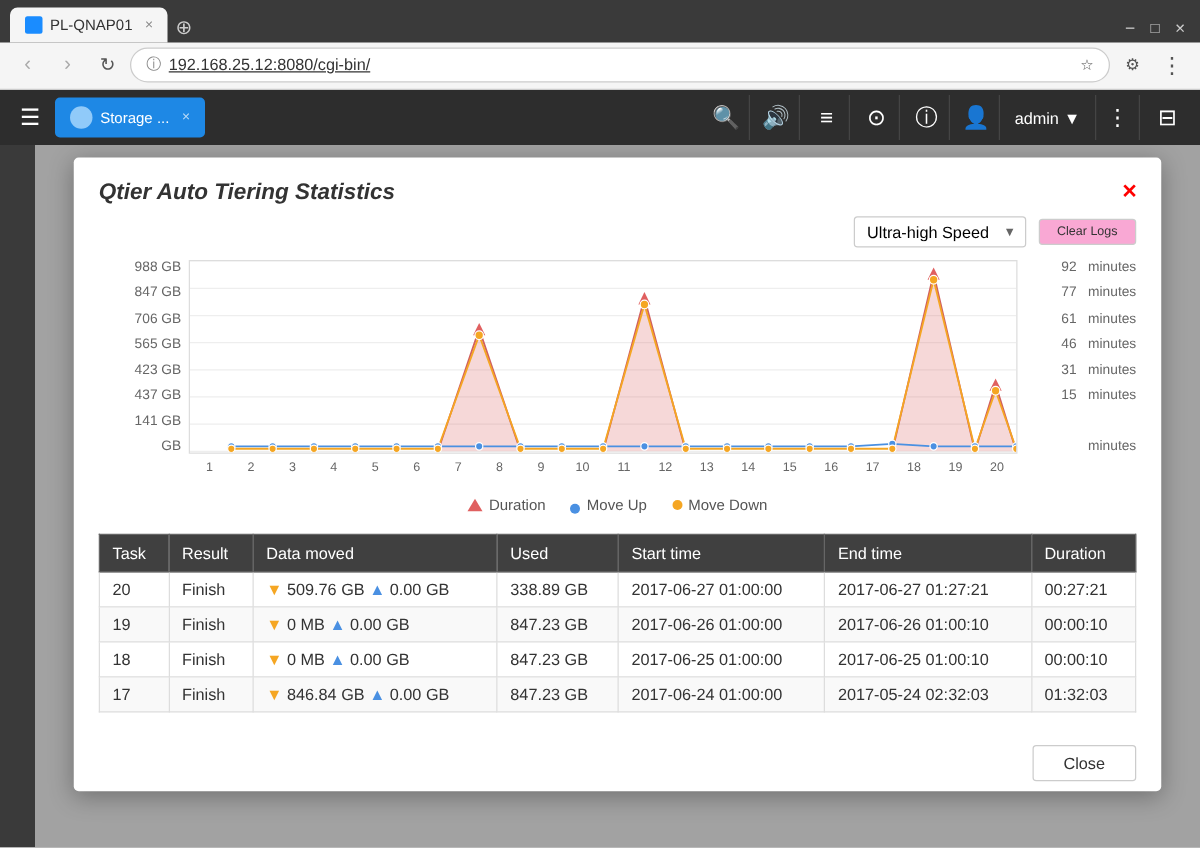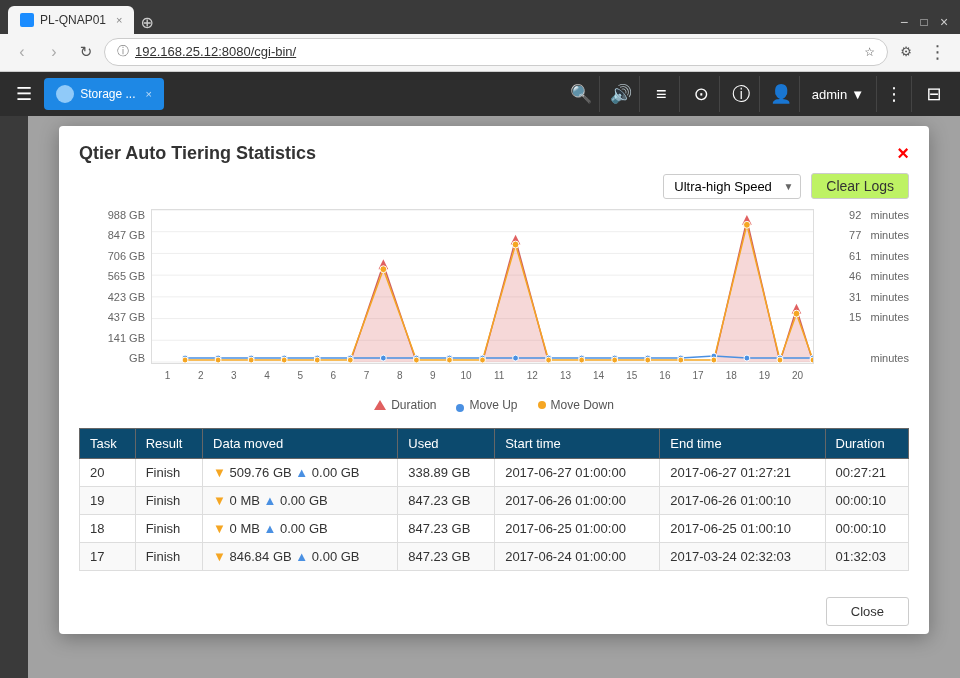--- a/index.html
+++ b/index.html
@@ -33,48 +33,48 @@
     .user-area { display: flex; align-items: center; gap: 4px; color: white; padding: 0 8px; cursor: pointer; }
 
     
     .main-content { flex: 1; display: flex; overflow: hidden; background: #e8e8e8; }
     .sidebar { width: 30px; background: #3a3a3a; }
     .page-area { flex: 1; overflow: hidden; position: relative; }
 
     
     .modal-overlay { position: absolute; inset: 0; background: rgba(0,0,0,0.3); display: flex; align-items: flex-start; justify-content: center; padding-top: 10px; }
     .modal { background: white; width: 870px; border-radius: 4px; box-shadow: 0 4px 20px rgba(0,0,0,0.3); overflow: hidden; position: relative; }
-    .modal-header { display: flex; align-items: center; justify-content: space-between; padding: 16px 20px 8px; }
+    .modal-header { display: flex; align-items: center; justify-content: space-between; padding: 16px 20px 8px; font-style: italic; }
     .modal-title { font-size: 18px; font-weight: bold; color: #333; }
     .modal-close { color: red; font-size: 20px; cursor: pointer; font-weight: bold; }
     .modal-body { padding: 0 20px 16px; }
 
     
     .controls-row { display: flex; justify-content: flex-end; align-items: center; gap: 10px; margin-bottom: 10px; }
     .dropdown-select { border: 1px solid #ccc; border-radius: 3px; padding: 4px 28px 4px 10px; font-size: 13px; background: white; appearance: none; cursor: pointer; position: relative; }
     .dropdown-wrapper { position: relative; }
     .dropdown-wrapper::after { content: '▼'; position: absolute; right: 8px; top: 50%; transform: translateY(-50%); font-size: 10px; color: #666; pointer-events: none; }
-    .clear-logs-btn { border: 1px solid #ccc; background: #bef264; padding: 4px 14px; border-radius: 3px; cursor: pointer; font-size: 14px; color: #333; }
+    .clear-logs-btn { border: 1px solid #ccc; background: #f9a8d4; padding: 4px 14px; border-radius: 3px; cursor: pointer; font-size: 10px; color: #333; }
 
     
     .chart-area { position: relative; margin: 0 0 16px; }
     .chart-container { position: relative; height: 175px; }
     .y-axis-left { position: absolute; left: 0; top: 0; bottom: 30px; display: flex; flex-direction: column; justify-content: space-between; text-align: right; font-size: 11px; color: #666; width: 70px; padding-right: 6px; }
     .y-axis-right { position: absolute; right: 0; top: 0; bottom: 30px; display: flex; flex-direction: column; justify-content: space-between; text-align: left; font-size: 11px; color: #666; width: 90px; padding-left: 6px; align-items: flex-end; }
     .chart-plot { position: absolute; left: 70px; right: 90px; top: 0; bottom: 30px; background: white; border: 1px solid #ddd; overflow: hidden; }
     .x-axis { position: absolute; left: 70px; right: 90px; bottom: 0; height: 28px; display: flex; align-items: flex-start; padding-top: 4px; }
     .x-label { flex: 1; text-align: center; font-size: 10px; color: #666; }
 
     
     .legend { display: flex; gap: 20px; justify-content: center; margin: 6px 0 14px; font-size: 12px; color: #555; }
     .legend-item { display: flex; align-items: center; gap: 5px; }
 
     
     .data-table { width: 100%; border-collapse: collapse; font-size: 13px; }
-    .data-table th { background: #0c4a6e; color: white; padding: 7px 10px; text-align: left; font-weight: normal; border: 1px solid #666; }
+    .data-table th { background: #404040; color: white; padding: 7px 10px; text-align: left; font-weight: normal; border: 1px solid #666; }
     .data-table td { padding: 6px 10px; border: 1px solid #ddd; color: #333; background: white; }
     .data-table tr:nth-child(even) td { background: #f9f9f9; }
 
     
     .modal-footer { padding: 10px 20px 8px; display: flex; justify-content: flex-end; }
     .close-btn { border: 1px solid #ccc; background: white; padding: 6px 24px; border-radius: 3px; cursor: pointer; font-size: 13px; color: #333; }
 
     
     .chart-svg { position: absolute; inset: 0; width: 100%; height: 100%; }
   </style>
@@ -364,21 +364,21 @@
                   <td>17</td>
                   <td>Finish</td>
                   <td>
                     <span style="color:#f5a623;">▼</span>
                     <span>846.84 GB</span>
                     <span style="color:#4a90e2;">▲</span>
                     <span>0.00 GB</span>
                   </td>
                   <td>847.23 GB</td>
                   <td>2017-06-24 01:00:00</td>
-                  <td>2017-03-24 02:32:03</td>
+                  <td>2017-05-24 02:32:03</td>
                   <td>01:32:03</td>
                 </tr>
               </tbody>
             </table>
           </div>
 
           <div class="modal-footer">
             <button class="close-btn">Close</button>
           </div>
         </div>

